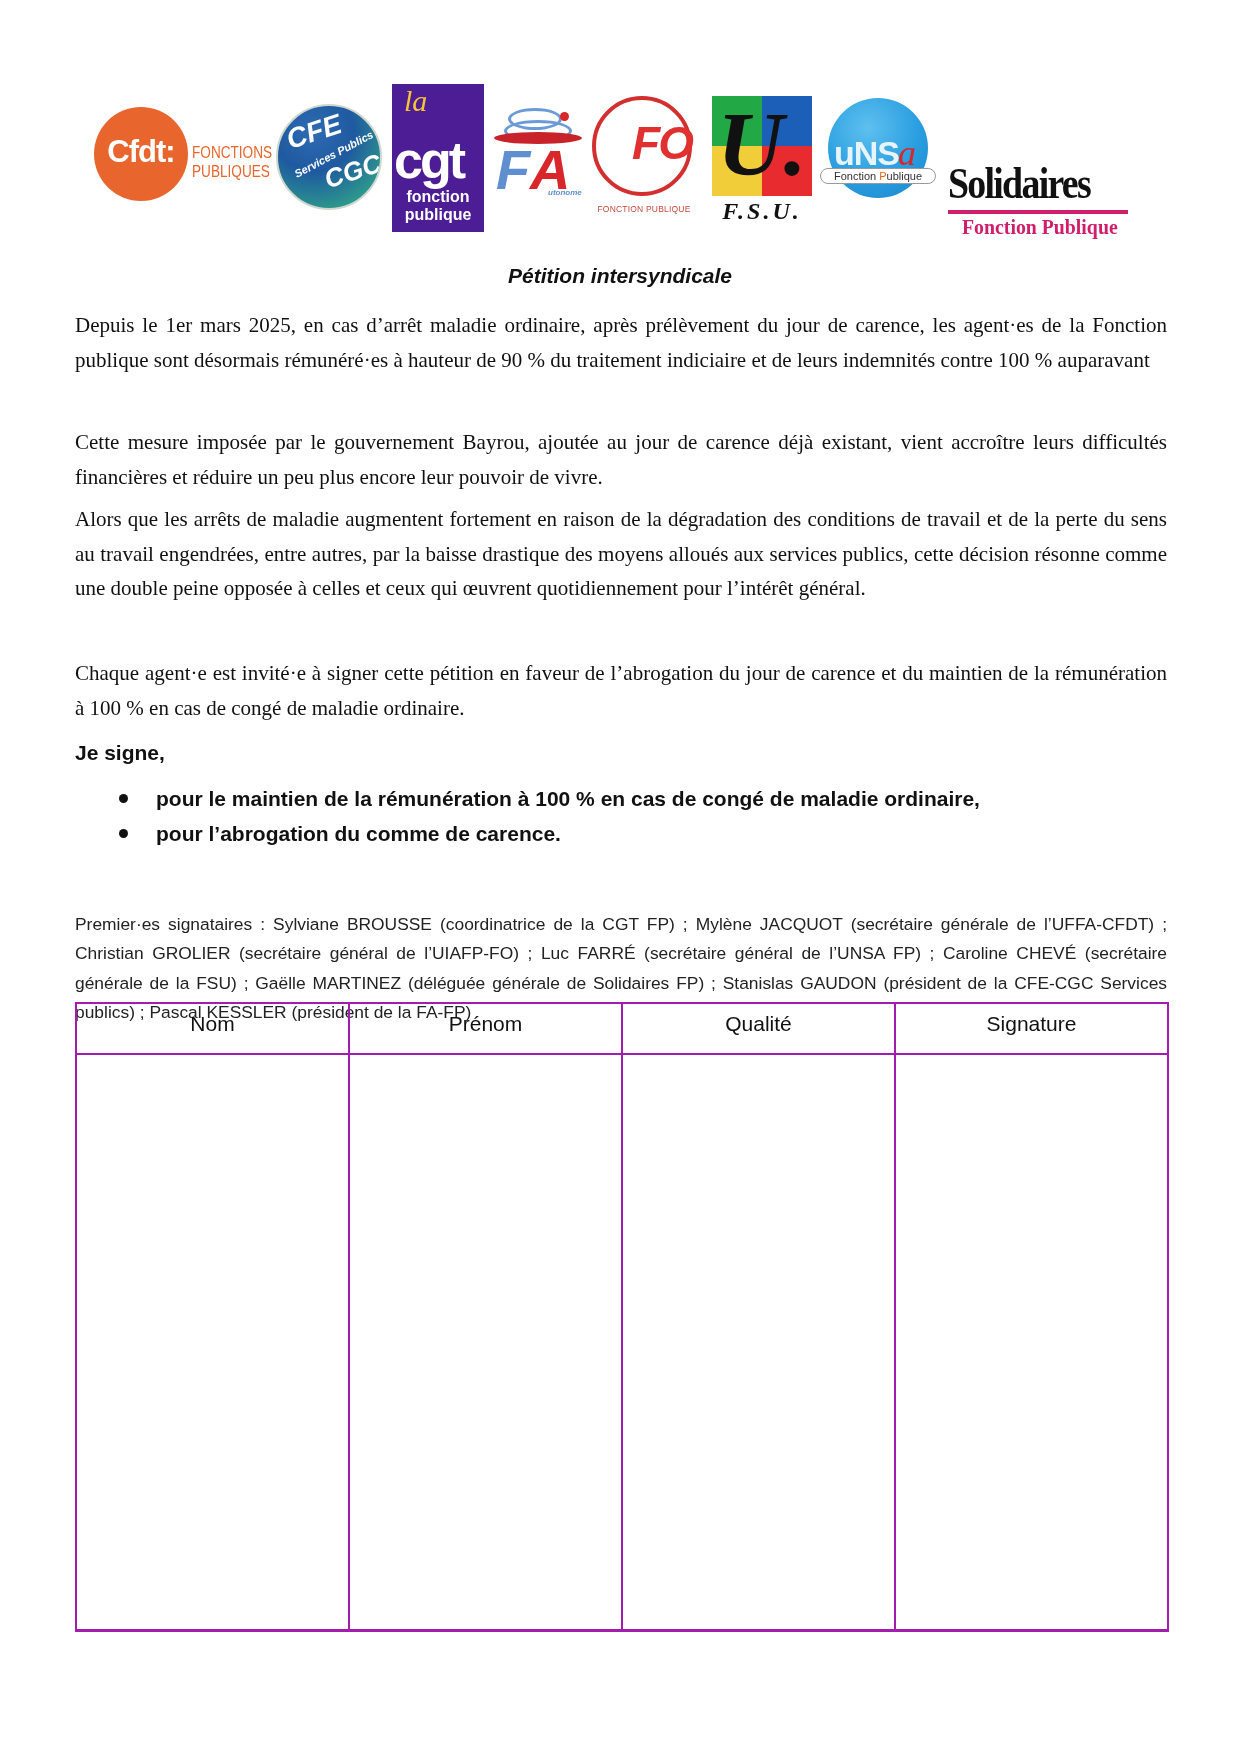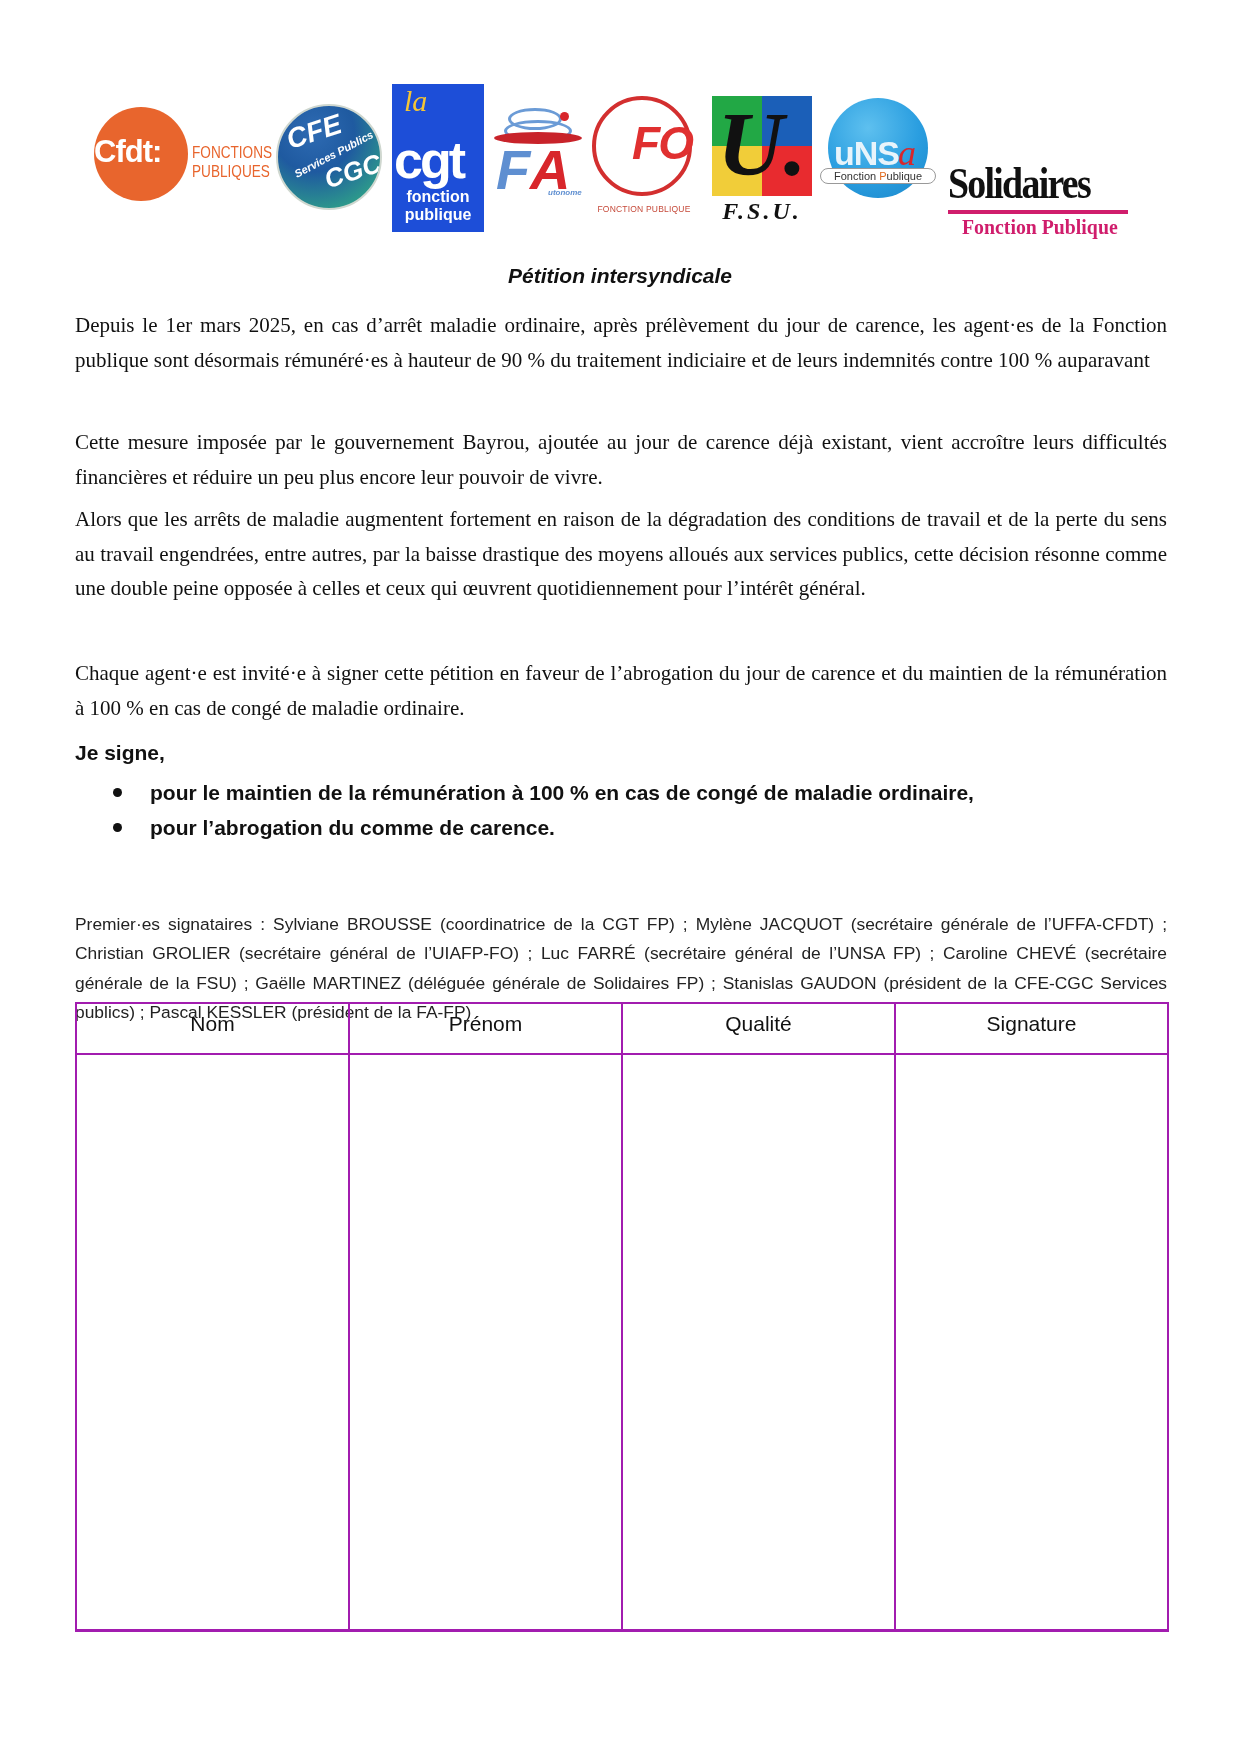--- a/index.html
+++ b/index.html
@@ -7,40 +7,40 @@
          font-family: "Liberation Sans", "DejaVu Sans", sans-serif; color: #111; }
 
   
   .logos { position: absolute; left: 92px; top: 84px; width: 1060px; height: 152px; }
   .logo { position: absolute; }
 
   
   .cfdt { left: 2px; top: 23px; width: 172px; height: 94px; }
   .cfdt .disc { position: absolute; left: 0; top: 0; width: 94px; height: 94px; border-radius: 50%;
                 background: #e8652d; }
-  .cfdt .disc span { position: absolute; left: 0; width: 94px; top: 27px; text-align: left;
+  .cfdt .disc span { position: absolute; left: 0; width: 94px; top: 27px; text-align: center;
                      color: #fff; font-weight: bold; font-size: 31px; letter-spacing: -1px;
                      font-family: "Liberation Sans", sans-serif; }
   .cfdt .txt { position: absolute; left: 98px; top: 36px; color: #e8652d;
                font-family: "Liberation Sans Narrow", "Liberation Sans", sans-serif;
                font-size: 17px; line-height: 19px; transform: scaleX(0.8); transform-origin: left top; }
 
   
   .cfe { left: 184px; top: 20px; width: 106px; height: 106px; border-radius: 50%;
          background: radial-gradient(circle at 35% 25%, #2e6bb3 0%, #1f5aa0 40%, #2d9a8b 80%, #3bb07c 100%);
          border: 2px solid #cfd7cf; box-sizing: border-box; overflow: hidden; }
   .cfe .a { position: absolute; left: 8px; top: 10px; color: #fff; font-weight: bold; font-style: italic;
             font-size: 28px; transform: rotate(-18deg); }
   .cfe .b { position: absolute; left: 12px; top: 42px; color: #fff; font-weight: bold; font-style: italic;
             font-size: 11px; transform: rotate(-28deg); white-space: nowrap; }
   .cfe .c { position: absolute; left: 46px; top: 50px; color: #fff; font-weight: bold; font-style: italic;
             font-size: 26px; transform: rotate(-18deg); }
 
   
-  .cgt { left: 300px; top: 0; width: 92px; height: 148px; background: #1d4ed8; }
+  .cgt { left: 300px; top: 0; width: 92px; height: 148px; background: #4c1d95; }
   .cgt .la { position: absolute; left: 12px; top: 0; color: #f5c534; font-style: italic;
              font-family: "Liberation Serif", serif; font-size: 30px; }
   .cgt .cg { position: absolute; left: 2px; top: 20px; color: #fff; font-weight: bold;
              font-size: 52px; letter-spacing: -3px; margin-top: 26px; }
   .cgt .fp { position: absolute; left: 0; width: 92px; top: 104px; text-align: center; color: #fff;
              font-weight: bold; font-size: 16px; line-height: 18px; }
 
   
   .fa { left: 402px; top: 22px; width: 92px; height: 100px; }
   .fa .ring1 { position: absolute; left: 14px; top: 2px; width: 48px; height: 16px; border: 3px solid #6b9bd6;
@@ -96,21 +96,21 @@
             font-size: 22px; white-space: nowrap; transform: scaleX(0.9); transform-origin: left top; }
   .title { position: absolute; left: 0; width: 1240px; top: 264px; text-align: center;
            font-weight: bold; font-style: italic; font-size: 21px; }
   .para { position: absolute; left: 58px; width: 1092px; font-size: 21px; line-height: 34.6px;
           text-align: justify; font-family: Liberation Serif, serif; margin-left: 17px; }
   .p1 { top: 308px; }
   .p2 { top: 425px; }
   .p3 { top: 502px; }
   .p4 { top: 656px; }
   .sign { position: absolute; left: 75px; top: 741px; font-weight: bold; font-size: 21px; }
-  .bullets { position: absolute; left: 75px; top: 775px; width: 1092px; margin: 0; padding: 0; list-style: none; }
+  .bullets { position: absolute; left: 75px; top: 775px; width: 1092px; margin: 6px; padding: 0; list-style: none; }
   .bullets li { position: relative; padding-left: 75px; font-weight: bold; font-size: 21px; line-height: 35px; }
   .bullets li .bul { position: absolute; left: 38px; top: 13px; width: 9px; height: 9px; border-radius: 50%; background: #111; }
   .signatories { position: absolute; left: 75px; top: 862px; width: 1092px; font-size: 17.4px; line-height: 29.4px;
                  text-align: justify; color: #222; margin-top: 48px; }
 
   
   .sheet { position: absolute; left: 75px; top: 1002px; width: 1094px; height: 620px; border-collapse: collapse;
            table-layout: fixed; }
   .sheet th, .sheet td { border: 2px solid #a21caf; }
   .sheet th { height: 40px; font-weight: normal; font-size: 21px; vertical-align: top; padding-top: 8px; text-align: center; }

